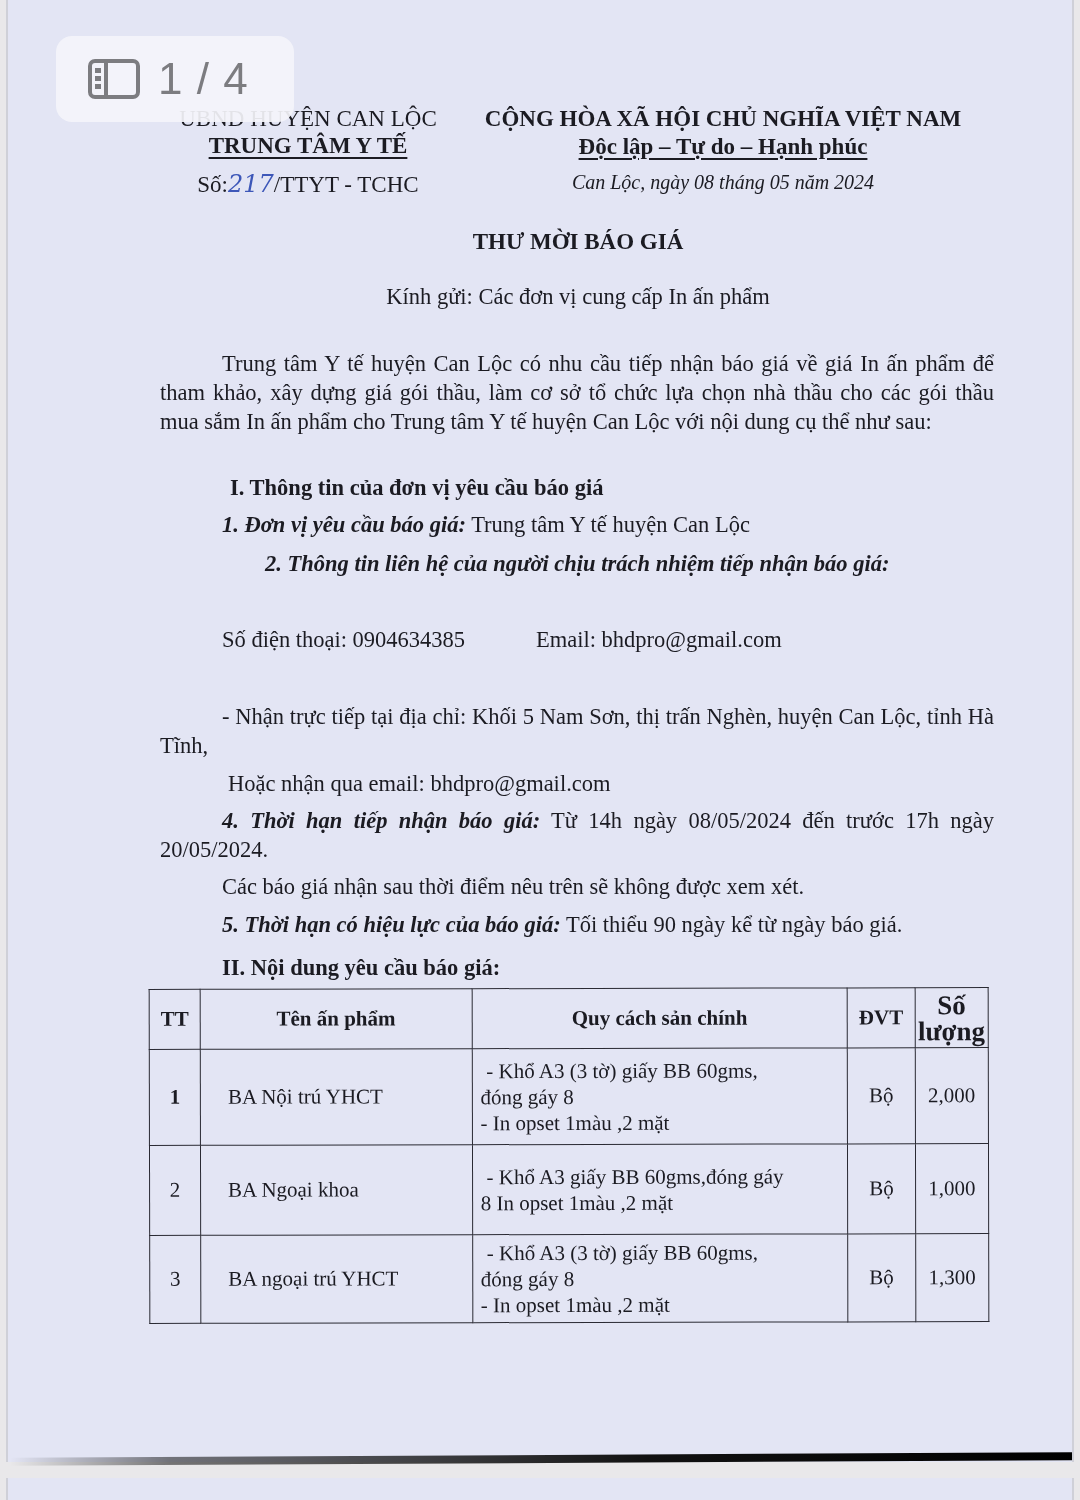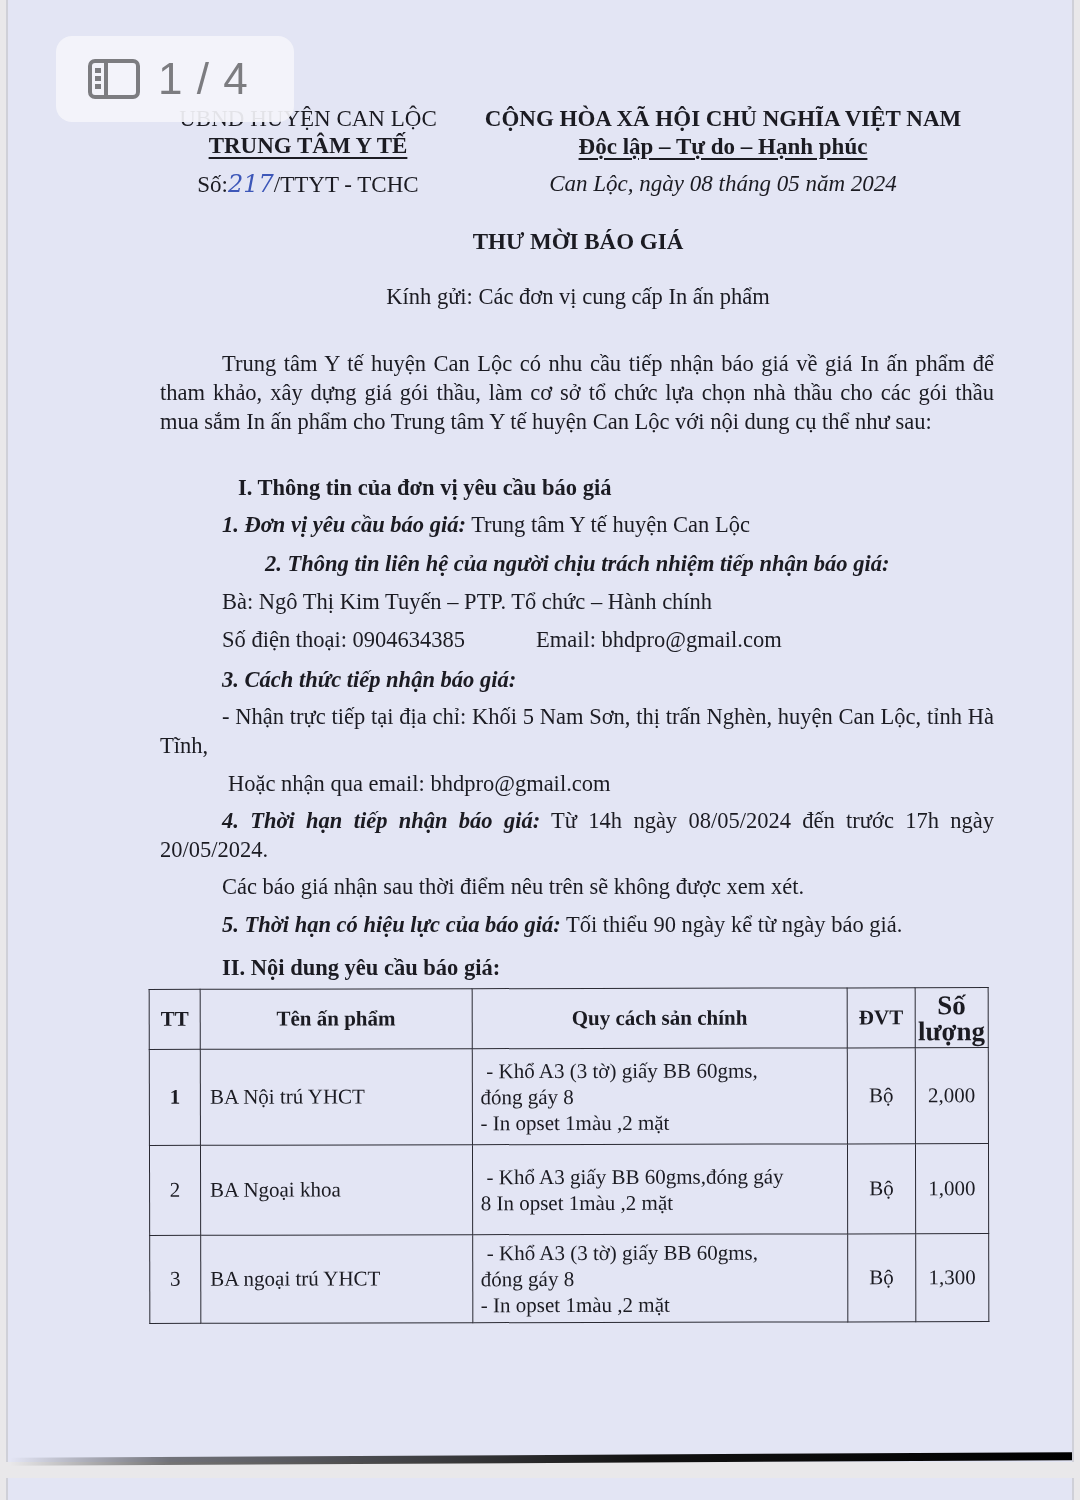--- a/index.html
+++ b/index.html
@@ -82,21 +82,21 @@
       border-collapse: collapse;
       font-size: 21px;
       transform: rotate(-0.12deg);
     }
     table.items td, table.items th {
       border: 1.5px solid #2a2a33;
       vertical-align: middle;
     }
     table.items th { font-weight: bold; text-align: center; height: 60px; }
     table.items td.tt { text-align: center; width: 50px; }
-    table.items td.name { padding-left: 9px; width: 266px; }
+    table.items td.name { padding-left: 27px; width: 266px; }
     table.items td.spec { padding: 4px 8px; line-height: 26px; width: 368px; }
     table.items td.unit { text-align: center; width: 66px; }
     table.items td.qty { text-align: center; width: 72px; }
     table.items th.qty-h { line-height: 26px; font-size: 27px; }
     .spec-line { display: block; }
   </style>
 </head>
 <body>
 
 <div class="page">
@@ -106,41 +106,39 @@
     <span class="ul">TRUNG TÂM Y TẾ</span>
   </div>
   <div class="abs hdr hdr-left" style="top:170px;">
     <span>Số:</span><span class="handwritten">217</span><span>/TTYT - TCHC</span>
   </div>
 
   <div class="abs hdr hdr-right bold" style="top:106px;">CỘNG HÒA XÃ HỘI CHỦ NGHĨA VIỆT NAM</div>
   <div class="abs hdr hdr-right bold" style="top:134px;">
     <span class="ul">Độc lập – Tự do – Hạnh phúc</span>
   </div>
-  <div class="abs hdr hdr-right ital" style="top:171px; font-size:23px;">Can Lộc, ngày 08 tháng 05 năm 2024</div>
+  <div class="abs hdr hdr-right ital" style="top:171px; font-size:20px;">Can Lộc, ngày 08 tháng 05 năm 2024</div>
 
   <div class="abs title" style="top:229px;">THƯ MỜI BÁO GIÁ</div>
   <div class="abs txt" style="left:0; width:1140px; text-align:center; top:284px;">Kính gửi: Các đơn vị cung cấp In ấn phẩm</div>
 
   <div class="para" style="top:349px;"><span class="indent"></span><span>Trung tâm Y tế huyện Can Lộc có nhu cầu tiếp nhận báo giá về giá In ấn phẩm để tham khảo, xây dựng giá gói thầu, làm cơ sở tổ chức lựa chọn nhà thầu cho các gói thầu mua sắm In ấn phẩm cho Trung tâm Y tế huyện Can Lộc với nội dung cụ thể như sau:</span></div>
 
-  <div class="abs txt bold" style="left:230px; top:475px;text-align:center;">I. Thông tin của đơn vị yêu cầu báo giá</div>
+  <div class="abs txt bold" style="left:222px; top:475px;text-align:center;">I. Thông tin của đơn vị yêu cầu báo giá</div>
 
   <div class="abs txt" style="left:214px; top:512px;">
     <span class="bold ital">1. Đơn vị yêu cầu báo giá:</span><span> Trung tâm Y tế huyện Can Lộc</span>
   </div>
 
   <div class="abs txt bold ital" style="left:214px; top:551px;margin-left:43px;">2. Thông tin liên hệ của người chịu trách nhiệm tiếp nhận báo giá:</div>
 
-  <div class="abs txt" style="left:214px; top:589px;">Bà: Ngô Thị Kim Tuyến – PTP. Tổ chức – Hành chính</div>
 
   <div class="abs txt" style="left:214px; top:627px;">Số điện thoại: 0904634385</div>
   <div class="abs txt" style="left:528px; top:627px;">Email: bhdpro@gmail.com</div>
 
-  <div class="abs txt bold ital" style="left:214px; top:667px;">3. Cách thức tiếp nhận báo giá:</div>
 
   <div class="para" style="top:702px;"><span class="indent"></span><span>- Nhận trực tiếp tại địa chỉ: Khối 5 Nam Sơn, thị trấn Nghèn, huyện Can Lộc, tỉnh Hà Tĩnh,</span></div>
 
   <div class="abs txt" style="left:220px; top:771px;">Hoặc nhận qua email: bhdpro@gmail.com</div>
 
   <div class="para" style="top:806px;"><span class="indent"></span><span class="bold ital">4. Thời hạn tiếp nhận báo giá:</span><span> Từ 14h ngày 08/05/2024 đến trước 17h ngày 20/05/2024.</span></div>
 
   <div class="abs txt" style="left:214px; top:874px;">Các báo giá nhận sau thời điểm nêu trên sẽ không được xem xét.</div>
 
   <div class="abs txt" style="left:214px; top:912px;">

